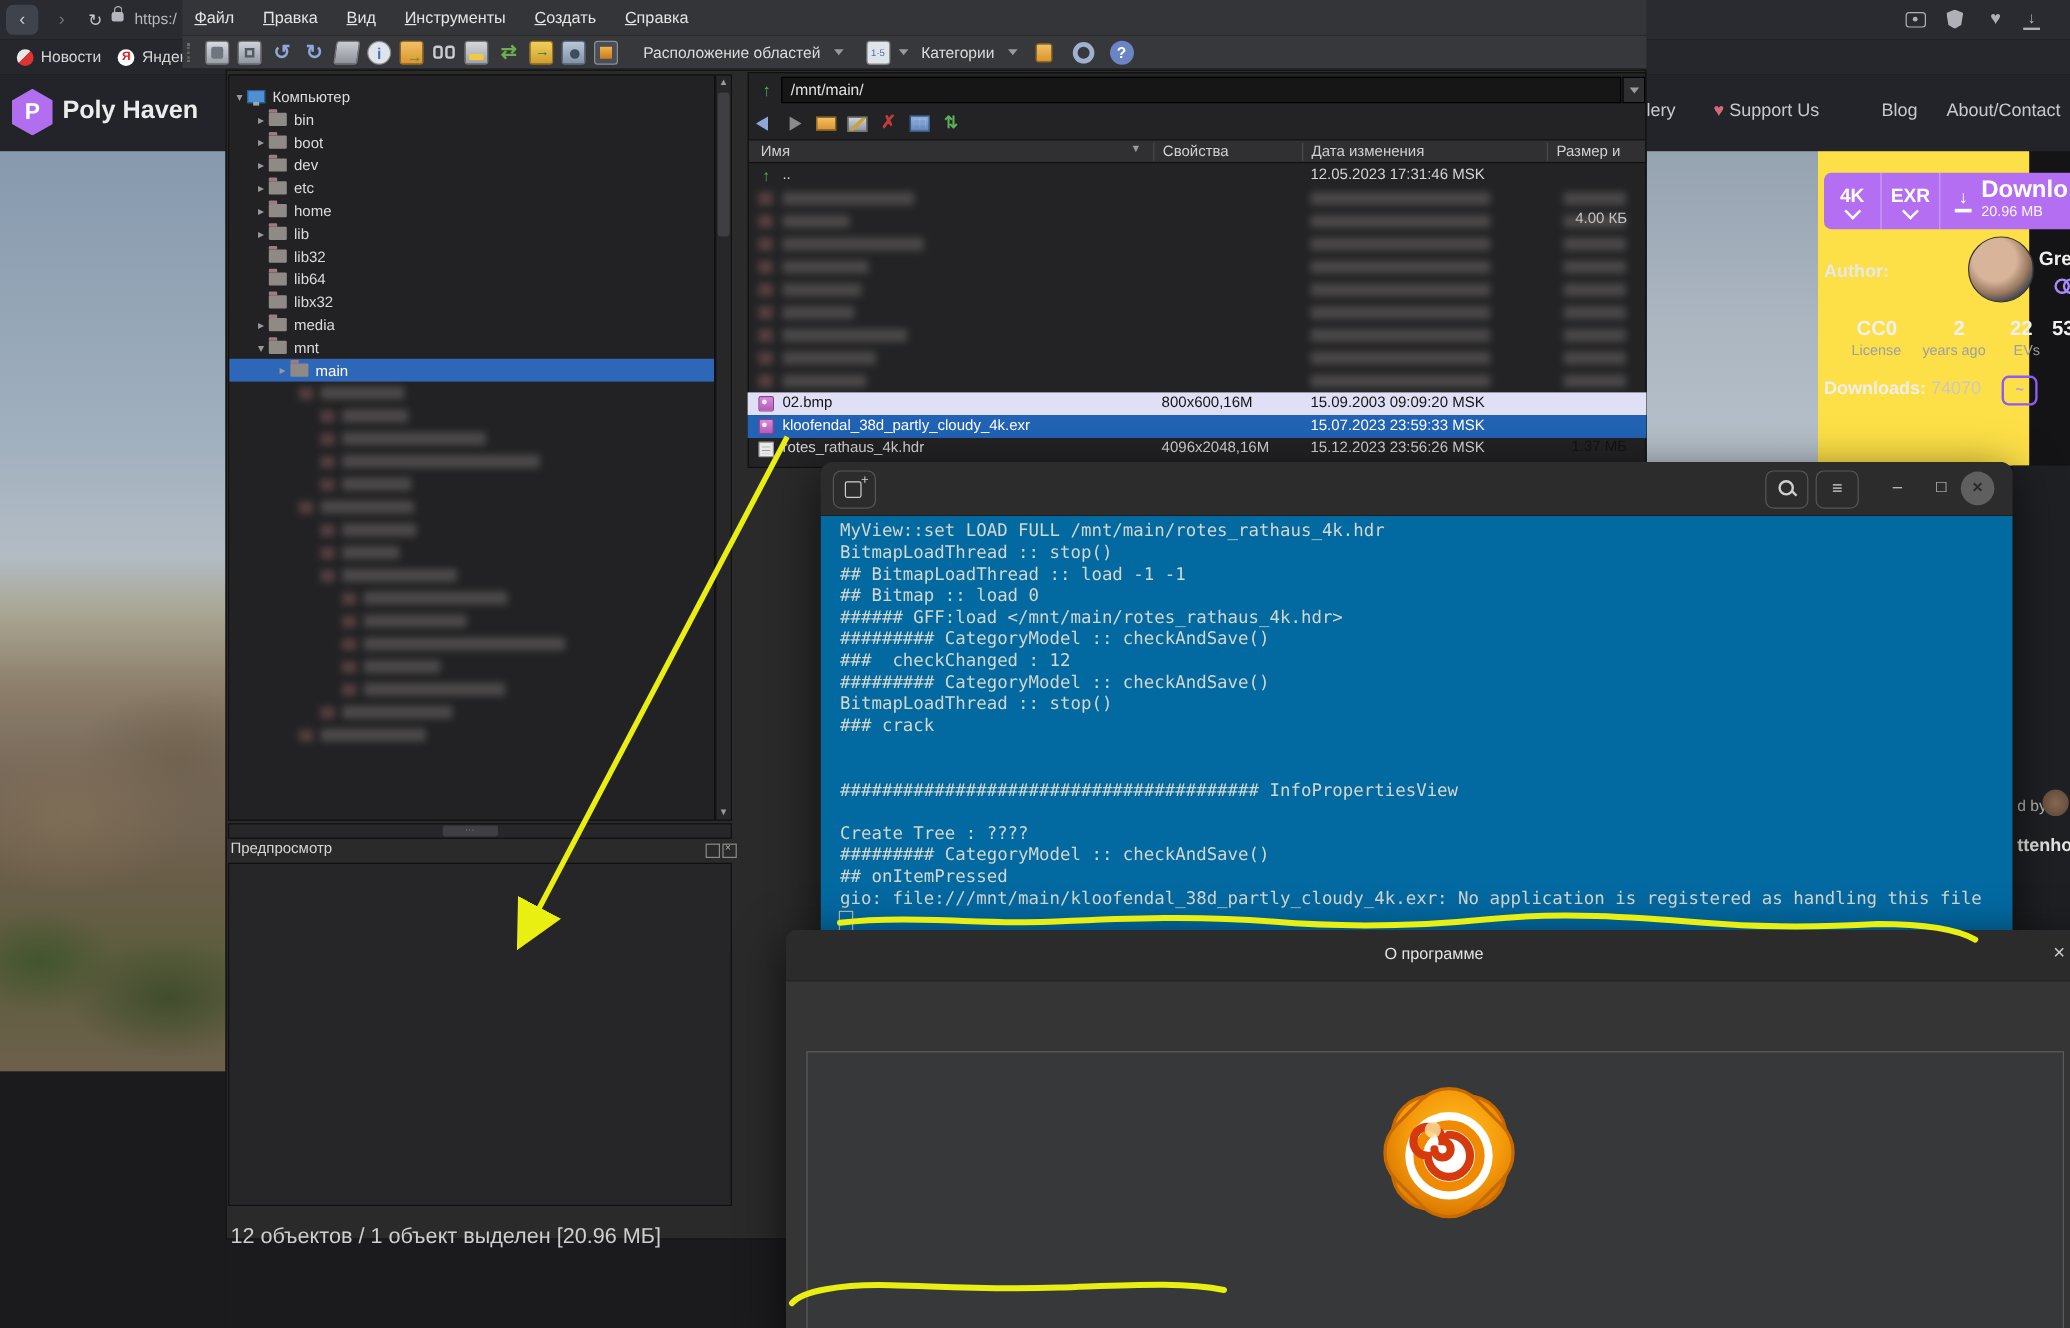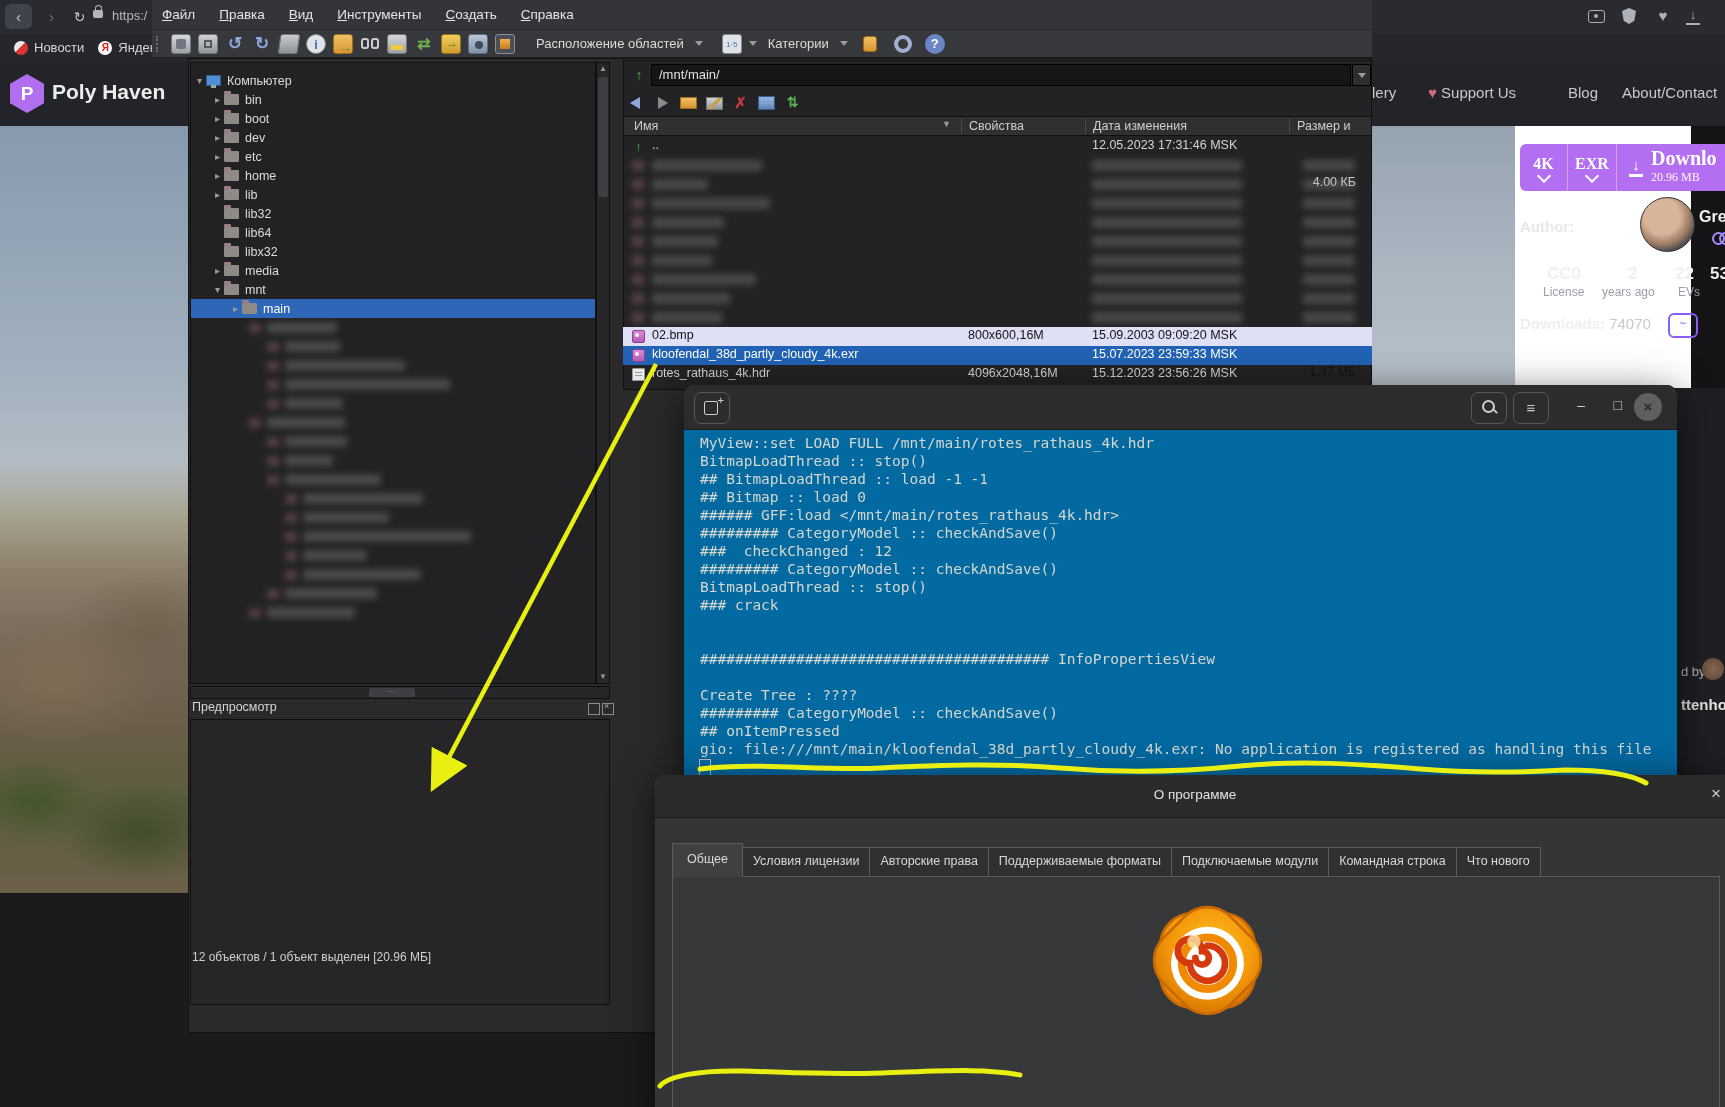--- a/index.html
+++ b/index.html
@@ -42,21 +42,21 @@
       radial-gradient(90px 60px at 18% 88%, rgba(64,84,44,.9), rgba(64,84,44,0) 70%),
       radial-gradient(120px 70px at 75% 92%, rgba(58,74,40,.85), rgba(58,74,40,0) 70%),
       radial-gradient(140px 90px at 30% 72%, rgba(128,110,86,.9), rgba(128,110,86,0) 75%),
       radial-gradient(120px 80px at 80% 66%, rgba(110,96,76,.8), rgba(110,96,76,0) 75%),
       linear-gradient(180deg,#8799ad 0%,#9fafbe 30%,#b3bcc4 44%,#a9a794 50%,#8d7f6b 58%,#77685a 68%,#6b5e4a 78%,#5c5d3e 88%,#6d604b 100%);}
   #left-dark{left:0;top:893px;width:188px;height:214px;background:#1b1b1e;}
   #bottom-dark{left:188px;top:1033px;width:470px;height:74px;background:#1b1b1e;}
   
   #right-sky{left:1372px;top:126px;width:143px;height:262px;
     background:linear-gradient(180deg,#95a2b0,#abb6c1 55%,#b7c1ca);}
-  #right-panel{left:1515px;top:126px;width:176px;height:262px;background:#ffffff;font-family:Liberation Serif, serif;}
+  #right-panel{left:1515px;top:126px;width:176px;height:262px;background:#fde047;}
   #right-sliver{left:1677px;top:388px;width:48px;height:719px;background:#1f2024;}
   .frag1{left:1681px;top:664px;font-size:13px;color:#b9b9b9;}
   .frag-av{left:1702px;top:658px;width:22px;height:22px;border-radius:50%;background:radial-gradient(#8a6a52,#5a4536);}
   .frag2{left:1681px;top:696px;font-size:15px;font-weight:bold;color:#e6e6e6;}
   
   #dl-group{left:1520px;top:144px;width:205px;height:47px;background:#b46ef2;border-radius:6px 0 0 6px;display:flex;color:#fff;}
   .seg{display:flex;flex-direction:column;align-items:center;justify-content:center;border-right:1px solid rgba(255,255,255,.35);}
   .seg.s1{width:47px;}.seg.s2{width:48px;}
   .seg-label{font-weight:bold;font-size:16px;line-height:17px;}
   .chev{width:8px;height:8px;border-right:2px solid #fff;border-bottom:2px solid #fff;transform:rotate(45deg);margin-top:-1px;}
@@ -132,21 +132,21 @@
   .sb-arrow{width:12px;height:12px;font-size:8px;color:#9a9a9a;text-align:center;line-height:12px;}
   #tree-thumb{position:absolute;left:1px;top:14px;width:10px;height:120px;background:#3f3f43;border-radius:3px;}
   #tree-hscroll{left:190px;top:686px;width:420px;height:13px;background:#27272a;border:1px solid #101010;box-sizing:border-box;}
   #h-thumb{position:absolute;left:178px;top:1px;width:46px;height:9px;background:#3f3f43;border-radius:2px;
            color:#8a8a8a;font-size:8px;line-height:8px;text-align:center;letter-spacing:1px;}
   
   #preview-label{left:192px;top:700px;font-size:12.5px;color:#d6d6d6;}
   .pv-ic{top:703px;width:10px;height:10px;border:1px solid #8a8a8a;}
   .pv-ic.x:before{content:"×";position:absolute;left:1px;top:-3px;font-size:9px;color:#aaa;}
   #preview-body{left:190px;top:719px;width:420px;height:286px;background:#262628;border:1px solid #101010;box-sizing:border-box;}
-  #status-bar{left:192px;top:950px;font-size:12px;color:#cfcfcf;}
+  #status-bar{left:192px;top:1020px;font-size:18px;color:#cfcfcf;}
   
   #file-pane{left:623px;top:60px;width:749px;height:330px;background:#232325;border:1px solid #101010;box-sizing:border-box;}
   #path-up{left:630px;top:66px;width:18px;height:18px;color:#4db34d;font-weight:bold;font-size:14px;text-align:center;line-height:18px;}
   #path-input{left:651px;top:64px;width:700px;height:22px;background:#161617;border:1px solid #000;box-sizing:border-box;
               color:#e0e0e0;font-size:13px;line-height:20px;padding-left:7px;}
   #path-dd{left:1352px;top:64px;width:19px;height:22px;background:#2e2e30;border:1px solid #000;box-sizing:border-box;
            display:flex;align-items:center;justify-content:center;}
   #nav-row{left:628px;top:91px;width:700px;height:22px;display:flex;align-items:center;gap:9px;}
   .nv{width:17px;height:17px;position:relative;flex:none;}
   .nv.back:before{content:"";position:absolute;top:3px;left:2px;border-right:10px solid #8fa7d9;border-top:6px solid transparent;border-bottom:6px solid transparent;}
@@ -710,29 +710,20 @@
 gio: file:///mnt/main/kloofendal_38d_partly_cloudy_4k.exr: No application is registered as handling this file</pre>
     <div id="term-cursor"></div>
   </div>
 </div>
 
 <div class="abs" id="about">
   <div id="about-titlebar">
     <div id="about-title">О программе</div>
     <div id="about-close">×</div>
   </div>
-  <div id="tabbar">
-    <div class="tab active">Общее</div>
-      <div class="tab">Условия лицензии</div>
-      <div class="tab">Авторские права</div>
-      <div class="tab">Поддерживаемые форматы</div>
-      <div class="tab">Подключаемые модули</div>
-      <div class="tab">Командная строка</div>
-      <div class="tab">Что нового</div>
-  </div>
   <div id="tabpane">
     <svg id="logo" viewBox="0 0 100 100">
       <defs>
         <radialGradient id="og" cx="45%" cy="38%" r="70%">
           <stop offset="0%" stop-color="#ffc51f"></stop>
             <stop offset="60%" stop-color="#f59a0c"></stop>
             <stop offset="100%" stop-color="#d87600"></stop>
         </radialGradient>
       </defs>
       <rect x="15" y="15" width="70" height="70" rx="24" fill="url(#og)" stroke="#c96a00" stroke-width="2"></rect>

